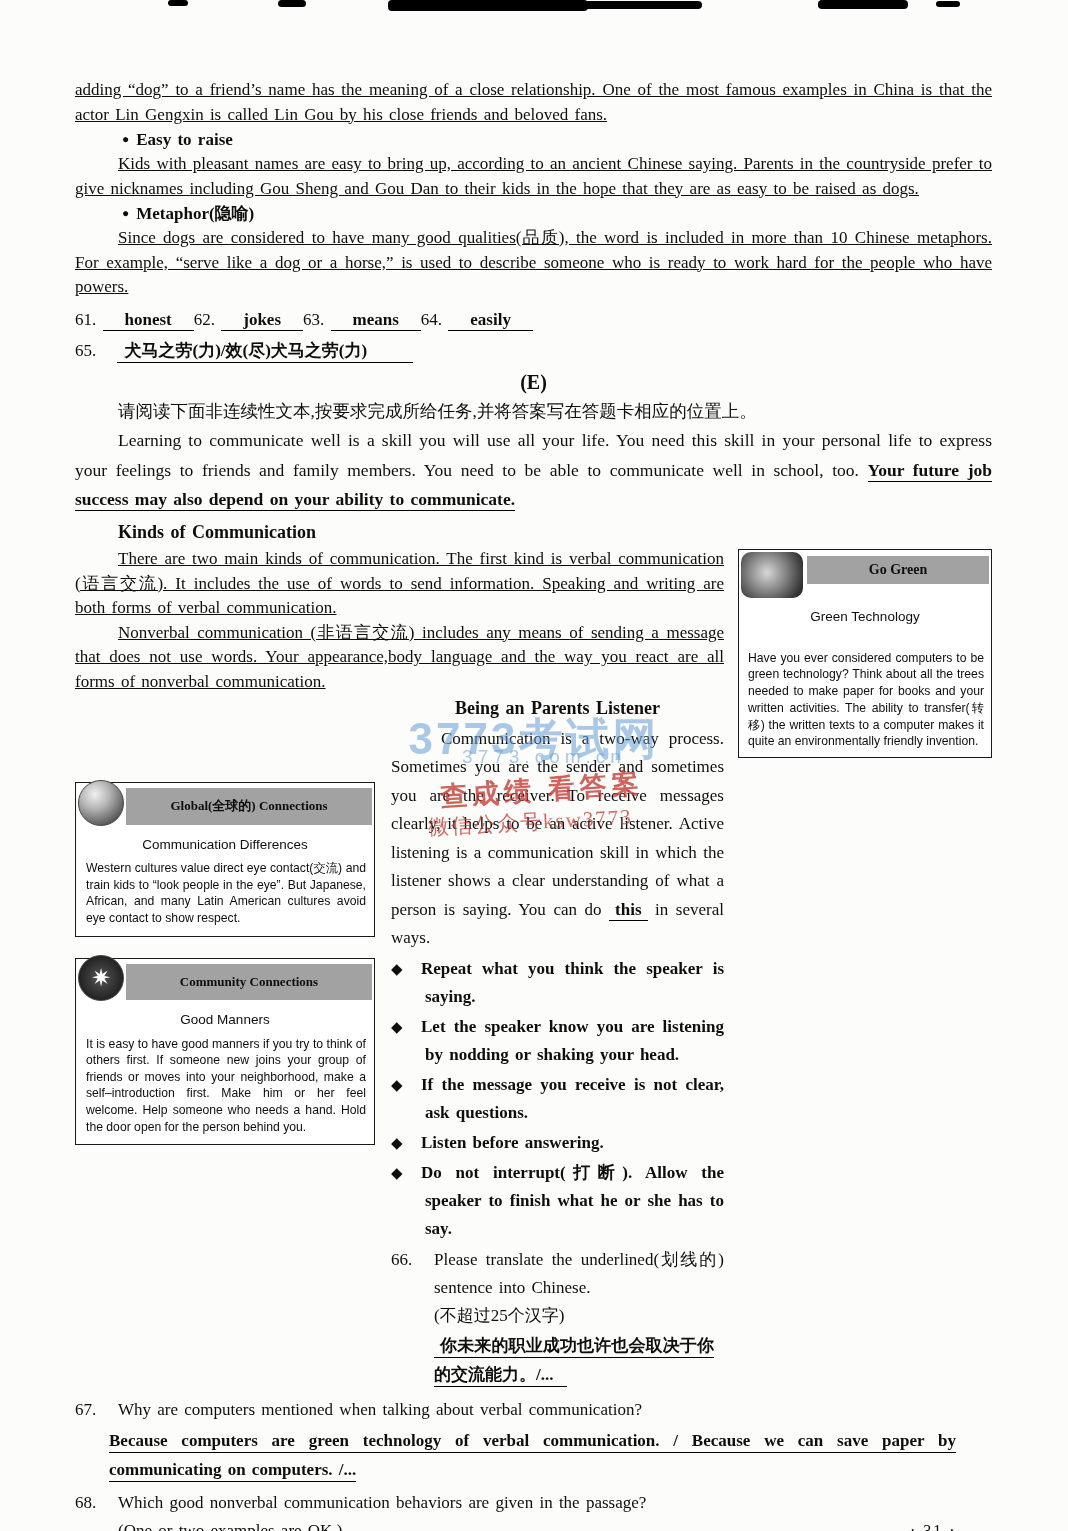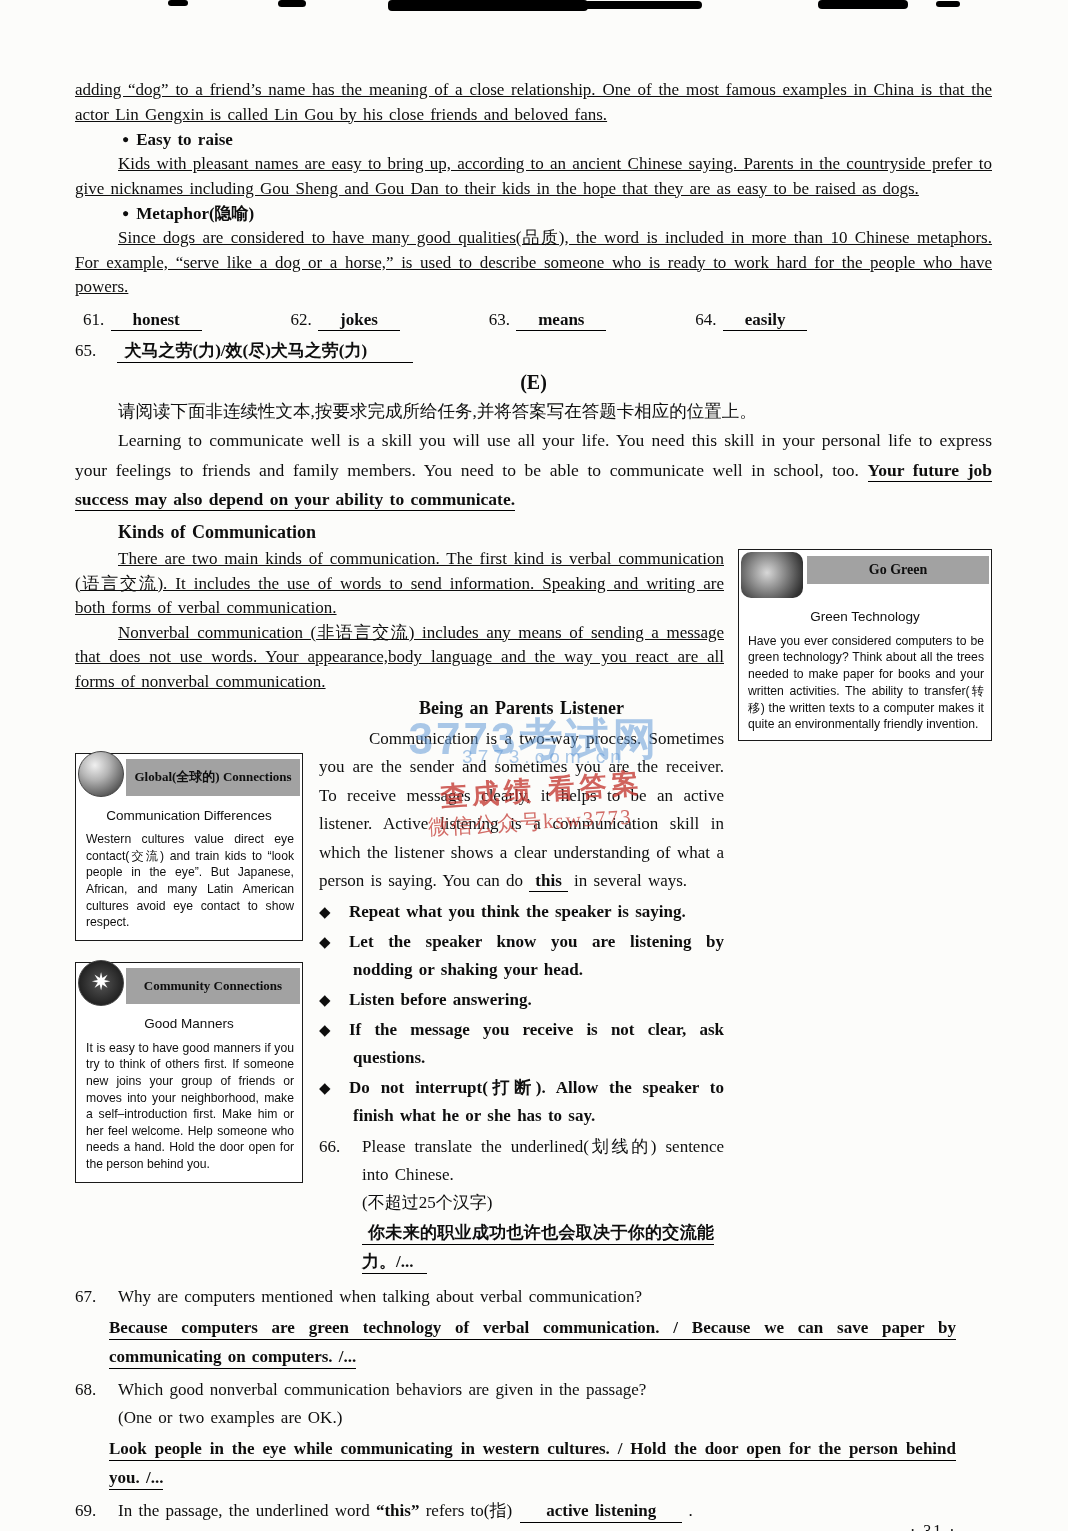--- a/index.html
+++ b/index.html
@@ -5,43 +5,43 @@
   * { margin:0; padding:0; box-sizing:border-box; }
   html,body { background:#cfcfcf; }
   .page { width:1068px; height:1531px; background:#fcfcfa; position:relative; margin:0 auto;
           font-family:"Liberation Serif","DejaVu Serif",serif; color:#0e0e0e; overflow:hidden; }
   .content { position:absolute; left:75px; top:78px; width:917px; font-size:17px; line-height:24.5px;
              text-align:justify; word-spacing:2px; }
   p.body { text-align:justify;text-decoration:underline; }
   .indent { text-indent:43px; }
   .bullet-head { font-weight:bold; margin-left:47px; line-height:25px; text-align:left; }
   .dot { font-size:12px; vertical-align:2px; margin-right:7px; }
-  .answers-row { display:flex; justify-content:space-between; width:79%; margin:6px 8px 4px; line-height:27px;gap:15px; }
+  .answers-row { display:flex; justify-content:flex-start; width:79%; margin:6px 0 4px; line-height:27px; }
   .ansu { font-weight:bold; border-bottom:1.6px solid #000; padding:0 22px 1px; }
   .q65 { margin:2px 0 2px; line-height:28px; }
   .q65 .ansu { padding:0 46px 2px 8px; margin-left:14px; }
   .e-label { text-align:center; font-weight:bold; font-size:20px; margin:5px 0 3px; }
   .instruction { text-indent:43px; line-height:29px; font-size:17.5px; }
   .intro { text-indent:43px; line-height:29.5px; font-size:17.5px; }
   .ubold { font-weight:bold; border-bottom:1.8px solid #000; padding-bottom:1px; }
   .h-kinds { font-weight:bold; font-size:18px; margin:5px 0 3px 43px; text-align:left; }
 
   
   .gg-box { float:right; width:254px; margin:2px 0 10px 14px; border:1.5px solid #1a1a1a;
             font-family:"Liberation Sans",sans-serif; background:#fff; word-spacing:0; }
   .gg-header { display:flex; align-items:stretch; }
   .gg-photo { width:62px; height:46px; border-radius:10px; margin:2px; flex:0 0 auto;
               background:radial-gradient(circle at 42% 45%, #d8d8d8 0%, #8a8a8a 40%, #303030 85%); }
   .gg-bar { flex:1; background:#a2a2a2; display:flex; align-items:center; justify-content:center;
             font-weight:bold; font-size:14px; font-family:"Liberation Serif",serif; margin:6px 2px 0 2px; height:28px; }
-  .gg-title { text-align:center; font-size:13.5px; margin:5px 0 2px; font-weight:normal; }
+  .gg-title { text-align:center; font-size:13.5px; margin:5px 0 19px; font-weight:normal; }
   .gg-body { font-size:12.2px; line-height:16.8px; padding:1px 7px 7px 9px; text-align:justify; }
 
   
-  .left-float { float:left; clear:both; width:228px; margin:2px 16px 6px 0; word-spacing:0; }
+  .left-float { float:left; clear:both; width:300px; margin:14px 16px 6px 0; word-spacing:0; }
   .side-box { border:1.5px solid #1a1a1a; font-family:"Liberation Sans",sans-serif; background:#fff; }
   .sb-header { display:flex; align-items:center; position:relative; }
   .sb-photo { width:46px; height:46px; border-radius:50%; flex:0 0 auto; margin:-4px 2px -2px 2px;
               position:relative; z-index:2; border:1px solid #444; }
   .globe-photo { background:radial-gradient(circle at 36% 30%, #f0f0f0 0%, #b5b5b5 35%, #5c5c5c 75%, #2c2c2c); }
   .comm-photo { background:radial-gradient(circle at 50% 50%, #555 0%, #1f1f1f 75%); color:#fff;
                 display:flex; align-items:center; justify-content:center; font-size:24px; }
   .sb-bar { flex:1; background:#a2a2a2; font-weight:bold; font-size:13px; text-align:center;
             padding:6px 2px; margin:5px 2px 0 0; font-family:"Liberation Serif",serif; }
   .sb-title { text-align:center; font-size:13.5px; margin:8px 0 3px; }
@@ -169,22 +169,22 @@
     </div>
 
     <div class="right-col">
       <div class="h-active">Being an Parents Listener</div>
       <p class="p-active">
         <span>Communication is a two-way process.  Sometimes you are the sender and sometimes you are the receiver.  To receive messages clearly, it helps to be an active listener.  Active listening is a communication skill in which the listener shows a clear understanding of what a person is saying.  You can do </span><span class="ubold" style="padding:0 6px 1px;">this</span><span> in several ways.</span>
       </p>
 
       <div class="bullet"><span class="dm">◆</span><span>Repeat what you think the speaker is saying.</span></div>
       <div class="bullet"><span class="dm">◆</span><span>Let the speaker know you are listening by nodding or shaking your head.</span></div>
+      <div class="bullet"><span class="dm">◆</span><span>If the message you receive is not clear, ask questions.</span></div>
       <div class="bullet"><span class="dm">◆</span><span>Listen before answering.</span></div>
-      <div class="bullet"><span class="dm">◆</span><span>If the message you receive is not clear, ask questions.</span></div>
       <div class="bullet"><span class="dm">◆</span><span>Do not interrupt(打断).  Allow the speaker to finish what he or she has to say.</span></div>
 
       <div class="q">
         <span class="qnum">66.</span><span>Please translate the underlined(划线的) sentence into Chinese.</span>
       </div>
       <div class="qnote">(不超过25个汉字)</div>
       <div class="ansline">
         <span class="ub">你未来的职业成功也许也会取决于你的交流能力。/...</span>
       </div>
     </div>

